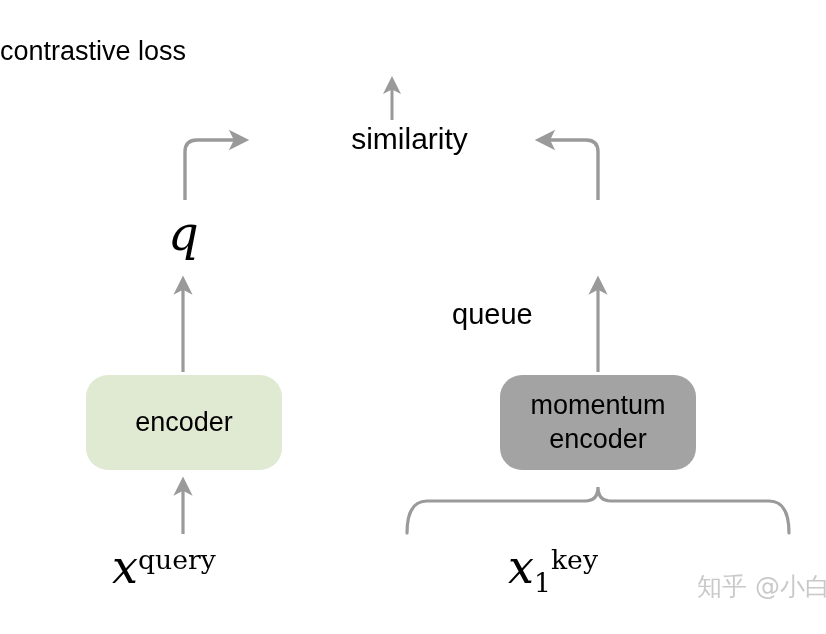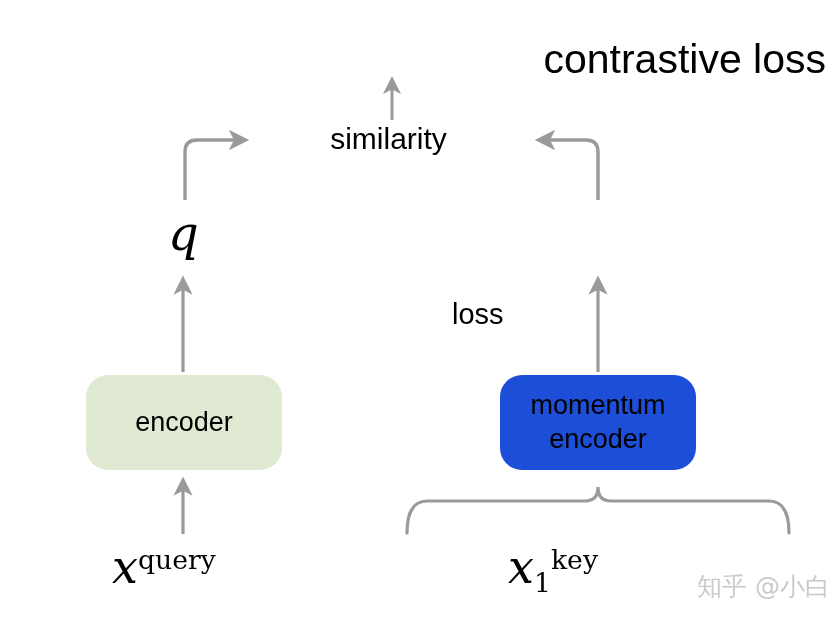--- a/index.html
+++ b/index.html
@@ -19,28 +19,29 @@
   .label {
     position: absolute;
     color: #000000;
     font-family: "Liberation Sans", sans-serif;
     white-space: nowrap;
     line-height: 1.15;
   }
   #contrastive-loss {
     left: 0; top: 36px;
     width: 826px;
-    text-align: right;
-    font-size: 41px;
+    text-align: left;
+    font-size: 27px;
   }
   #similarity {
     left: 0; top: 122px;
     width: 777px;
     text-align: center;
     font-size: 30px;
+    padding-left: 21px;
   }
   #queue {
     left: 452px; top: 298px;
     font-size: 29px;
   }
   
   .box {
     position: absolute;
     border-radius: 22px;
     display: flex;
@@ -147,32 +148,32 @@
              Q598,501 598,487
              Q598,501 611,501
              L769,501
              Q789,501 789,533" fill="none" stroke="#9a9a9a" stroke-width="3.2" stroke-linecap="round"></path>
   </svg>
 
   <div class="label" id="contrastive-loss">contrastive loss</div>
 
   <div class="label" id="similarity">similarity</div>
 
-  <div class="label" id="queue">loss</div>
+  <div class="label" id="queue">queue</div>
 
   <div class="math" id="q-symbol">
     <span>q</span>
   </div>
 
 
   <div class="box" id="encoder-box" style="background: rgb(224, 233, 210);">
     <span>encoder</span>
   </div>
 
-  <div class="box" id="momentum-encoder-box" style="background: #1d4ed8;">
+  <div class="box" id="momentum-encoder-box" style="background: #a3a3a3;">
     <span>
       <span>momentum</span><br>
       <span>encoder</span>
     </span>
   </div>
 
   <div class="math" id="x-query"><span>x</span><sup>query</sup></div>
 
 
   <div class="math x-key" id="x-key-1"><span>x</span><sub class="idx">1</sub><sup>key</sup></div>

